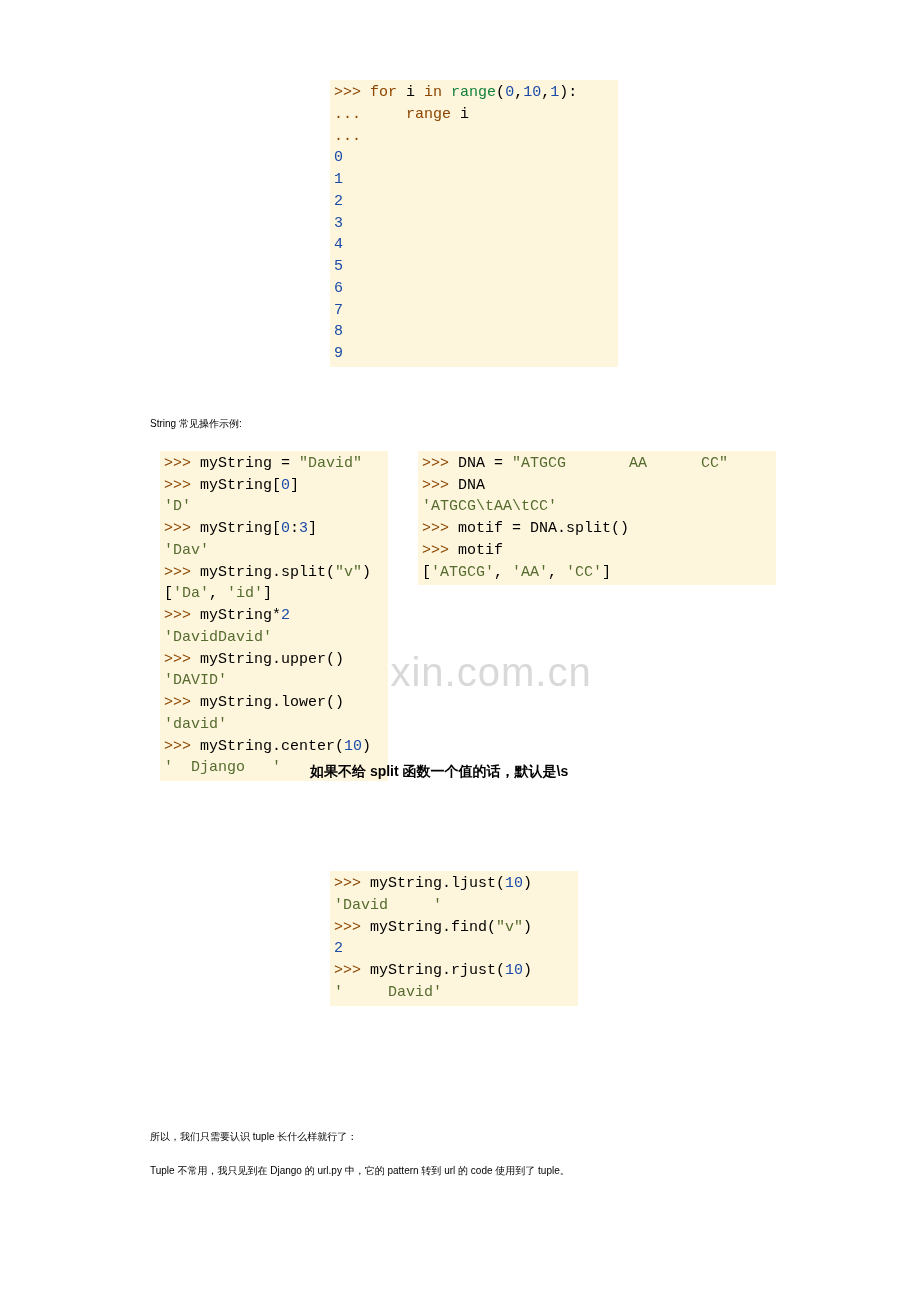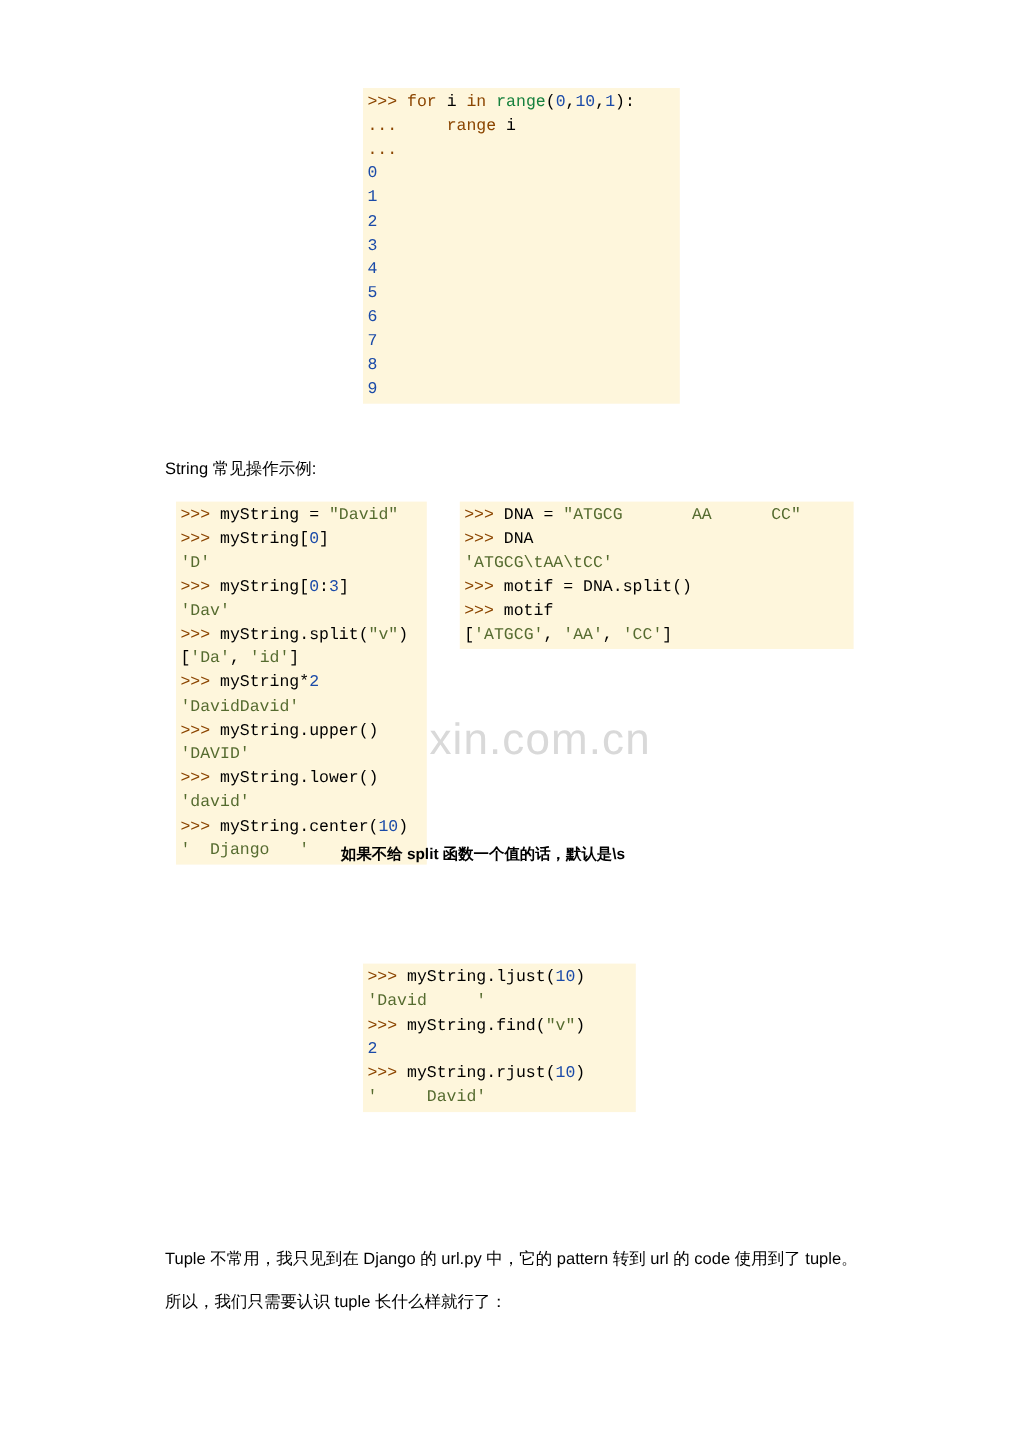--- a/index.html
+++ b/index.html
@@ -23,21 +23,21 @@
     white-space: pre;
     display: inline-block;
     padding: 2px 4px;
   }
   .code-block-1 {
     margin-left: 240px;
     width: 280px;
     margin-bottom: 30px;
   }
   .text-para {
-    font-size: 15px;
+    font-size: 10px;
     margin: 20px 0 20px 60px;
     font-family: "SimSun", "Microsoft YaHei", sans-serif;
   }
   .row-wrap {
     display: flex;
     align-items: flex-start;
     margin-left: 70px;
     gap: 30px;
     margin-bottom: 0;
   }
@@ -135,18 +135,18 @@
   <div class="watermark">www.zixin.com.cn</div>
 
   <div class="layer">
     <div class="code-block code-block-3"><span class="prompt">&gt;&gt;&gt;</span> myString.ljust(<span class="num">10</span>)
 <span class="str">'David     '</span>
 <span class="prompt">&gt;&gt;&gt;</span> myString.find(<span class="str">"v"</span>)
 <span class="num">2</span>
 <span class="prompt">&gt;&gt;&gt;</span> myString.rjust(<span class="num">10</span>)
 <span class="str">'     David'</span></div>
 
+    <div class="text-para">所以，我们只需要认识 tuple 长什么样就行了：</div>
+
     <div class="text-para">Tuple 不常用，我只见到在 Django 的 url.py 中，它的 pattern 转到 url 的 code 使用到了 tuple。</div>
-
-    <div class="text-para">所以，我们只需要认识 tuple 长什么样就行了：</div>
   </div>
 
 </div>
 
 </body></html>

